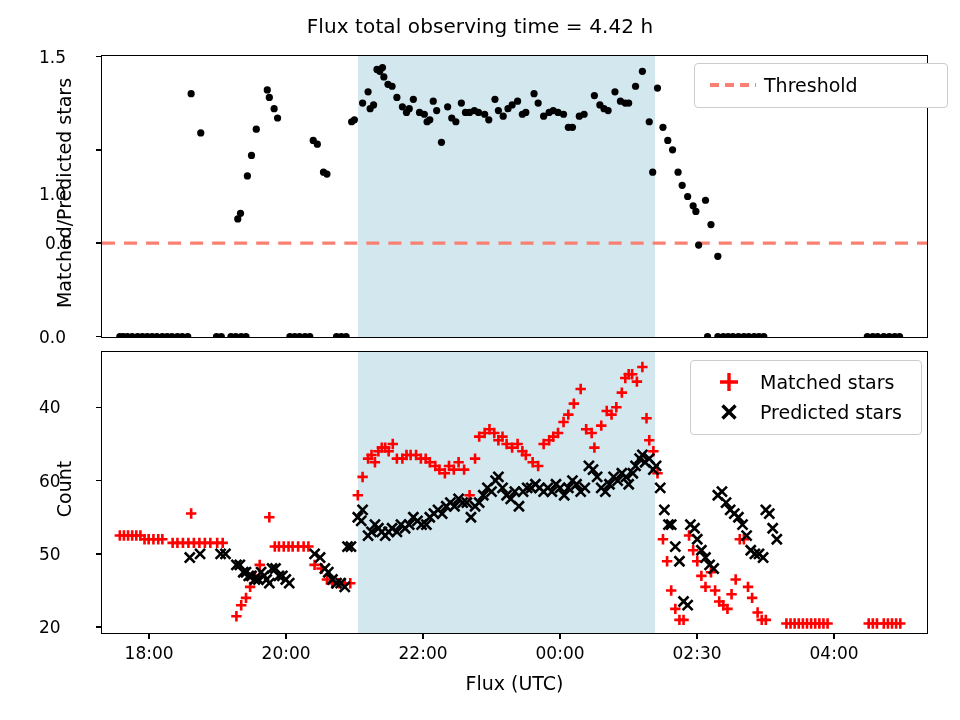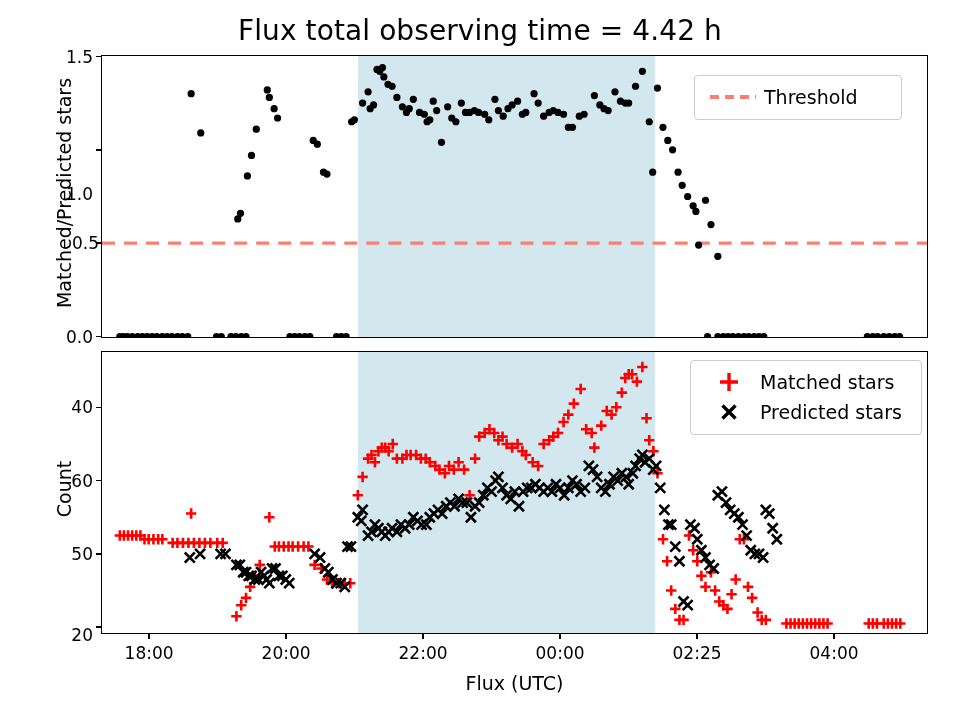--- a/index.html
+++ b/index.html
@@ -18,21 +18,21 @@
     width: 960px;
     height: 720px;
     background: #ffffff;
   }
   .chart-title {
     position: absolute;
     left: 0;
     top: 14px;
     width: 960px;
     text-align: center;
-    font-size: 28px;
+    font-size: 20px;
     color: #000000;
     letter-spacing: 0.1px;
   }
   .panel {
     position: absolute;
     border: 1.6px solid #000000;
     box-sizing: border-box;
     background: #ffffff;
     overflow: hidden;
   }
@@ -100,21 +100,20 @@
     font-size: 19px;
     color: #000000;
   }
   .tick-label {
     position: absolute;
     font-size: 17px;
     color: #000000;
     white-space: nowrap;
   }
   .ytick-label {
-    text-align: right;
     transform: translateY(-50%);
   }
   .xtick-label {
     transform: translateX(-50%);
   }
   .tick-mark {
     position: absolute;
     background: #000000;
   }
   .tick-y {
@@ -129,22 +128,22 @@
   .legend {
     position: absolute;
     background: #ffffff;
     border: 1px solid #cccccc;
     border-radius: 4px;
     padding: 6px 11px 7px 11px;
     box-sizing: border-box;
   }
   #legend-top {
     left: 694px;
-    top: 75px;
-    width: 208px;
+    top: 63px;
+    width: 254px;
   }
   #legend-bottom {
     left: 690px;
     top: 360px;
     width: 232px;
   }
   .legend-row {
     display: flex;
     align-items: center;
     height: 30px;
@@ -647,39 +646,39 @@
           <path d="M655.2959268495429 199.96732026143792 L665.2959268495429 209.96732026143792 M665.2959268495429 199.96732026143792 L655.2959268495429 209.96732026143792" stroke="#000000" stroke-width="2.6"></path>
           <path d="M658.0357439733997 152.3856209150327 L668.0357439733997 162.3856209150327 M668.0357439733997 152.3856209150327 L658.0357439733997 162.3856209150327" stroke="#000000" stroke-width="2.6"></path>
           <path d="M661.4605153782211 156.04575163398692 L671.4605153782211 166.04575163398692 M671.4605153782211 156.04575163398692 L661.4605153782211 166.04575163398692" stroke="#000000" stroke-width="2.6"></path>
           <path d="M664.8852867830424 170.68627450980392 L674.8852867830424 180.68627450980392 M674.8852867830424 170.68627450980392 L664.8852867830424 180.68627450980392" stroke="#000000" stroke-width="2.6"></path>
           <path d="M668.9950124688279 181.66666666666669 L678.9950124688279 191.66666666666669 M678.9950124688279 181.66666666666669 L668.9950124688279 191.66666666666669" stroke="#000000" stroke-width="2.6"></path>
         </svg>
     </div>
   </div>
   <div class="ylabel" id="ylabel-bottom">Count</div>
   <div id="yticks-bottom">
-      <div class="tick-label ytick-label" style="left: 39px; top: 627.01px; width: 54px; margin-top: 8px;">20</div>
+      <div class="tick-label ytick-label" style="left: 39px; top: 627.01px; width: 54px;">20</div>
       <div class="tick-mark tick-y" style="left: 96px; top: 626.21px;"></div>
       <div class="tick-label ytick-label" style="left: 39px; top: 553.807px; width: 54px;">50</div>
       <div class="tick-mark tick-y" style="left: 96px; top: 553.007px;"></div>
       <div class="tick-label ytick-label" style="left: 39px; top: 480.605px; width: 54px;">60</div>
       <div class="tick-mark tick-y" style="left: 96px; top: 479.805px;"></div>
       <div class="tick-label ytick-label" style="left: 39px; top: 407.402px; width: 54px;">40</div>
       <div class="tick-mark tick-y" style="left: 96px; top: 406.602px;"></div>
     </div>
   <div id="xticks">
       <div class="tick-label xtick-label" style="left: 149.077px; top: 643px;">18:00</div>
       <div class="tick-mark tick-x" style="left: 148.277px; top: 634px;"></div>
       <div class="tick-label xtick-label" style="left: 286.068px; top: 643px;">20:00</div>
       <div class="tick-mark tick-x" style="left: 285.268px; top: 634px;"></div>
       <div class="tick-label xtick-label" style="left: 423.059px; top: 643px;">22:00</div>
       <div class="tick-mark tick-x" style="left: 422.259px; top: 634px;"></div>
       <div class="tick-label xtick-label" style="left: 560.049px; top: 643px;">00:00</div>
       <div class="tick-mark tick-x" style="left: 559.249px; top: 634px;"></div>
-      <div class="tick-label xtick-label" style="left: 697.04px; top: 643px;">02:25</div>
+      <div class="tick-label xtick-label" style="left: 697.04px; top: 643px;">02:30</div>
       <div class="tick-mark tick-x" style="left: 696.24px; top: 634px;"></div>
       <div class="tick-label xtick-label" style="left: 834.031px; top: 643px;">04:00</div>
       <div class="tick-mark tick-x" style="left: 833.231px; top: 634px;"></div>
     </div>
   <div class="xlabel">Flux (UTC)</div>
 
   <div class="legend" id="legend-bottom">
     <div class="legend-row">
       <span class="legend-marker">
         <svg width="26" height="26" viewBox="0 0 26 26">

